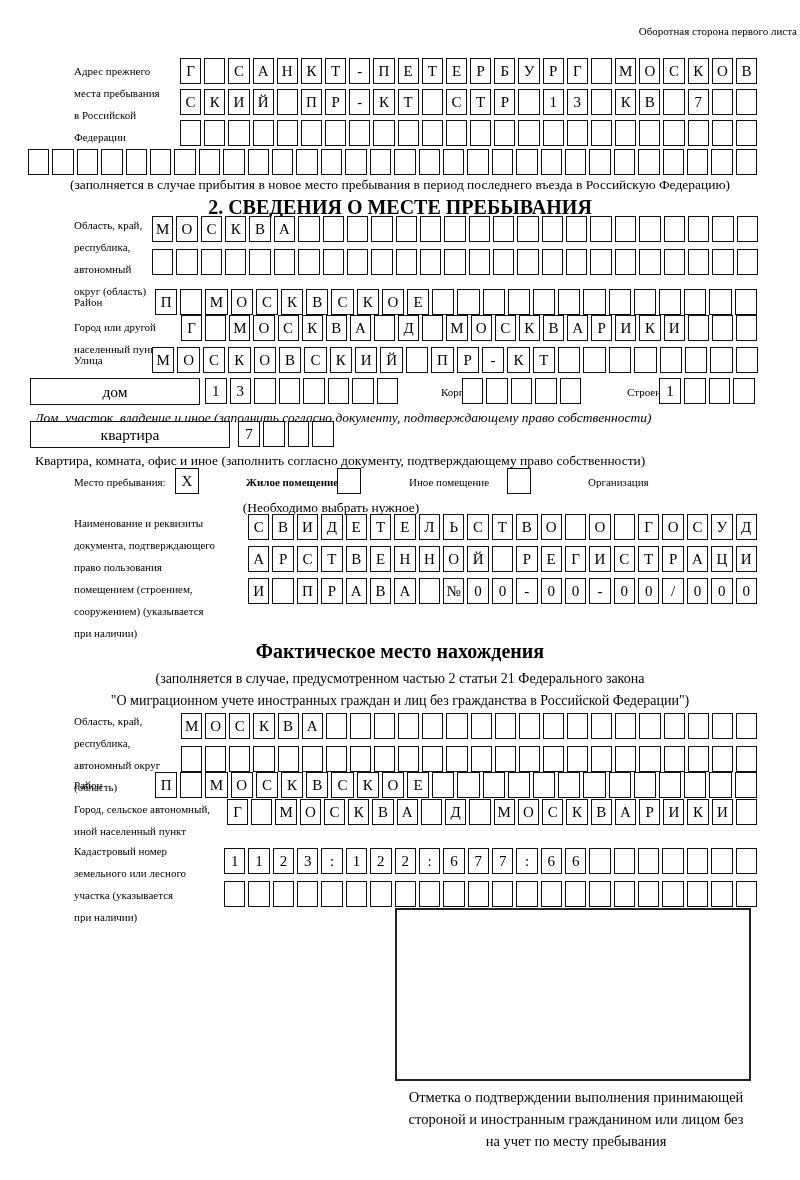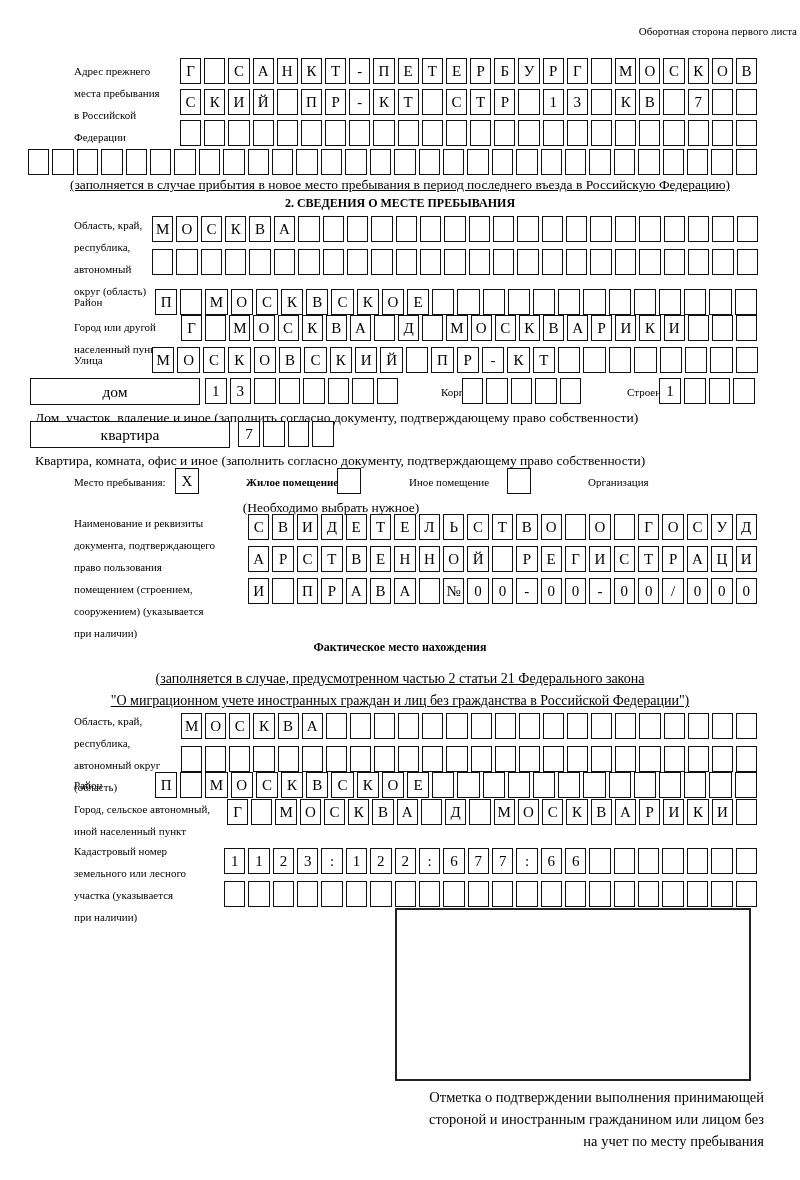--- a/index.html
+++ b/index.html
@@ -3,38 +3,38 @@
 <meta charset="utf-8">
 <style>
   html,body { margin:0; padding:0; }
   body {
     width:800px; height:1180px; background:#ffffff; color:#000;
     font-family:"Liberation Serif", serif; position:relative; overflow:hidden;
   }
   .abs { position:absolute; }
   .lbl { font-size:11px; line-height:22px; white-space:nowrap;padding-left:39px; }
   .cap { font-size:13.5px; white-space:nowrap; }
-  .heading { font-size:12px; font-weight:bold; text-align:center; width:800px; }
-  .centered { text-align:center; width:800px;text-decoration:underline; }
+  .heading { font-size:20px; font-weight:bold; text-align:center; width:800px; }
+  .centered { text-align:center; width:800px; }
   .cellrow { display:flex; gap:3px; }
   .cellrow .cell {
     flex:1 1 0; height:26px; box-sizing:border-box; border:1.5px solid #111;
     display:flex; align-items:center; justify-content:center;
     font-size:15px; background:#fff;
   }
   .labelbox {
     box-sizing:border-box; border:1.5px solid #111; height:27px;
     display:flex; align-items:center; justify-content:center; font-size:15.5px; background:#fff;
   }
   .checkbox {
     box-sizing:border-box; border:1.5px solid #111; width:24px; height:26px;
     display:flex; align-items:center; justify-content:center; font-size:15px; background:#fff;
   }
   .stampbox { box-sizing:border-box; border:2px solid #222; background:#fff; }
-  .stampcap { font-size:14.5px; line-height:22px; text-align:right; }
+  .stampcap { font-size:14.5px; line-height:22px; text-align:center; }
 </style>
 </head>
 <body>
 
 <div class="abs lbl" style="top:20px; left:0; width:758px; text-align:right;">Оборотная сторона первого листа</div>
 
 <div class="abs" style="top:60px; left:35px;">
   <div class="lbl">Адрес прежнего</div>
   <div class="lbl">места пребывания</div>
   <div class="lbl">в Российской</div>
@@ -321,21 +321,21 @@
     <div class="cell"></div>
     <div class="cell"></div>
   </div>
 <div class="abs lbl" style="top:381px; left:588px;">Строение</div>
 <div class="abs cellrow" style="top:378px; left:659px; width:96px;">
     <div class="cell">1</div>
     <div class="cell"></div>
     <div class="cell"></div>
     <div class="cell"></div>
   </div>
-<div class="abs cap" style="top:410px; left:35px;">Дом, участок, владение и иное (заполнить согласно документу, подтверждающему право собственности)</div>
+<div class="abs cap" style="top:410px; left:35px;font-style:italic;">Дом, участок, владение и иное (заполнить согласно документу, подтверждающему право собственности)</div>
 
 <div class="abs labelbox" style="top:421px; left:30px; width:200px;">квартира</div>
 <div class="abs cellrow" style="top:421px; left:238px; width:96px;">
     <div class="cell">7</div>
     <div class="cell"></div>
     <div class="cell"></div>
     <div class="cell"></div>
   </div>
 <div class="abs cap" style="top:453px; left:35px;">Квартира, комната, офис и иное (заполнить согласно документу, подтверждающему право собственности)</div>
 

